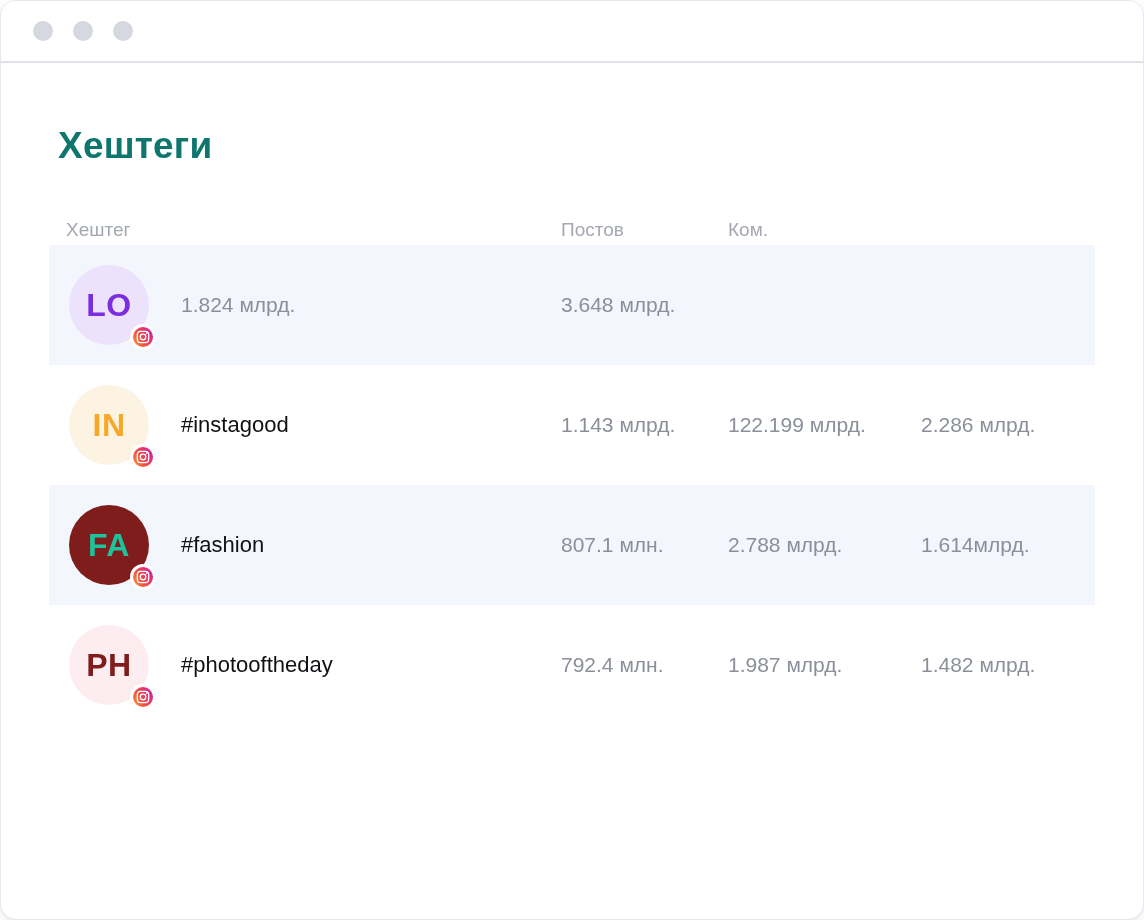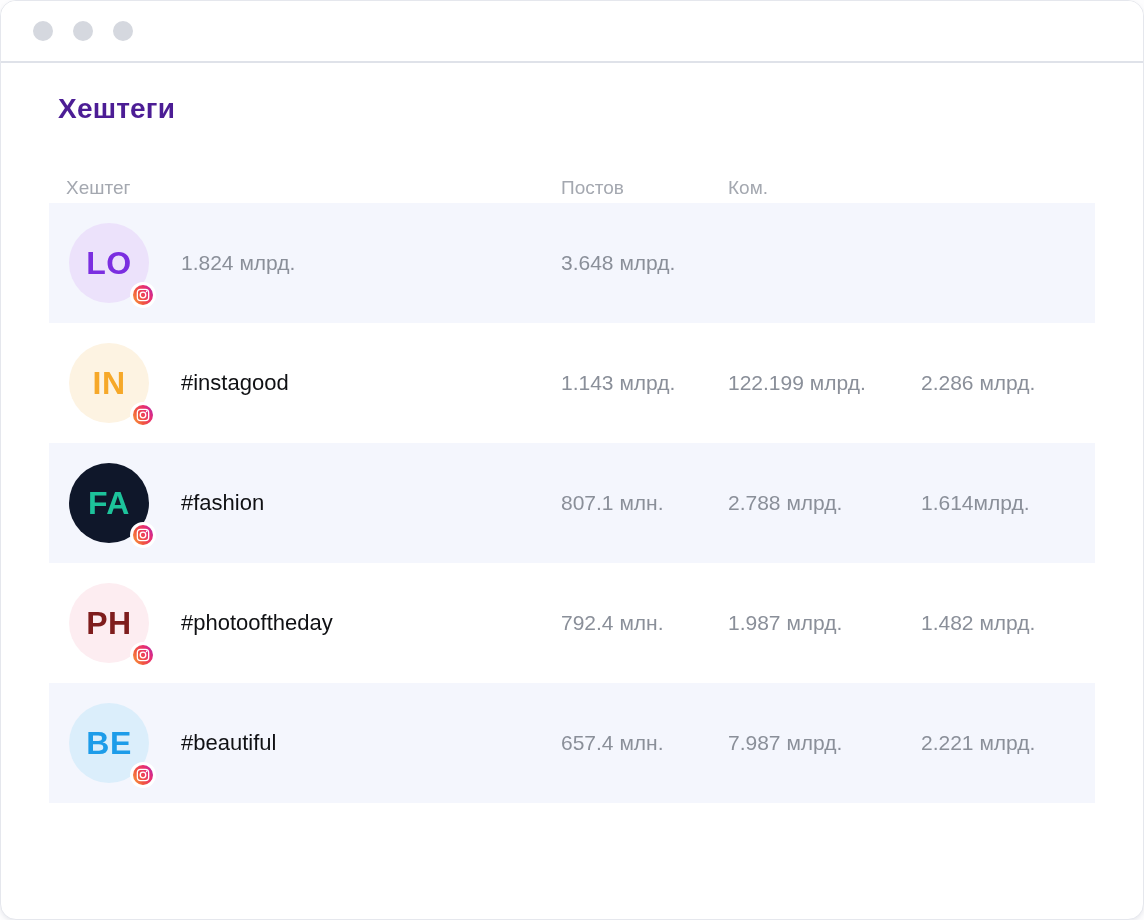--- a/index.html
+++ b/index.html
@@ -33,25 +33,25 @@
     background: #d5d8df;
     border: none;
     padding: 0;
     cursor: pointer;
   }
 
   
   .content { padding: 0 48px; }
 
   .page-title {
-    margin-top: 30px;
+    margin-top: 62px;
     margin-left: 9px;
-    font-size: 28px;
+    font-size: 37px;
     font-weight: 700;
-    color: #4c1d95;
+    color: #0f766e;
     letter-spacing: 0.2px;
   }
 
   .table { margin-top: 52px; }
 
   .thead {
     display: grid;
     grid-template-columns: 495px 167px 193px 1fr;
     padding-left: 17px;
     margin-bottom: 4px;
@@ -159,21 +159,21 @@
             </svg>
           </span>
         </div>
         <div class="hashtag-name">#instagood</div>
         <div class="cell">1.143 млрд.</div>
         <div class="cell">122.199 млрд.</div>
         <div class="cell">2.286 млрд.</div>
       </div>
 
       <div class="row alt">
-        <div class="avatar" style="background: #0f172a; color: rgb(29, 195, 155);">
+        <div class="avatar" style="background: #7f1d1d; color: rgb(29, 195, 155);">
           <span>FA</span>
           <span class="badge">
             <svg width="16" height="16" viewBox="0 0 24 24" fill="none" stroke="#ffffff" stroke-width="2">
               <rect x="3.5" y="3.5" width="17" height="17" rx="5"></rect>
               <circle cx="12" cy="12" r="4.2"></circle>
               <circle cx="17.4" cy="6.6" r="1.2" fill="#ffffff" stroke="none"></circle>
             </svg>
           </span>
         </div>
         <div class="hashtag-name">#fashion</div>
@@ -192,32 +192,16 @@
               <circle cx="17.4" cy="6.6" r="1.2" fill="#ffffff" stroke="none"></circle>
             </svg>
           </span>
         </div>
         <div class="hashtag-name">#photooftheday</div>
         <div class="cell">792.4 млн.</div>
         <div class="cell">1.987 млрд.</div>
         <div class="cell">1.482 млрд.</div>
       </div>
 
-      <div class="row alt">
-        <div class="avatar" style="background: rgb(219, 238, 251); color: rgb(29, 156, 233);">
-          <span>BE</span>
-          <span class="badge">
-            <svg width="16" height="16" viewBox="0 0 24 24" fill="none" stroke="#ffffff" stroke-width="2">
-              <rect x="3.5" y="3.5" width="17" height="17" rx="5"></rect>
-              <circle cx="12" cy="12" r="4.2"></circle>
-              <circle cx="17.4" cy="6.6" r="1.2" fill="#ffffff" stroke="none"></circle>
-            </svg>
-          </span>
-        </div>
-        <div class="hashtag-name">#beautiful</div>
-        <div class="cell">657.4 млн.</div>
-        <div class="cell">7.987 млрд.</div>
-        <div class="cell">2.221 млрд.</div>
-      </div>
 
     </div>
   </div>
 </div>
 
 </body></html>

